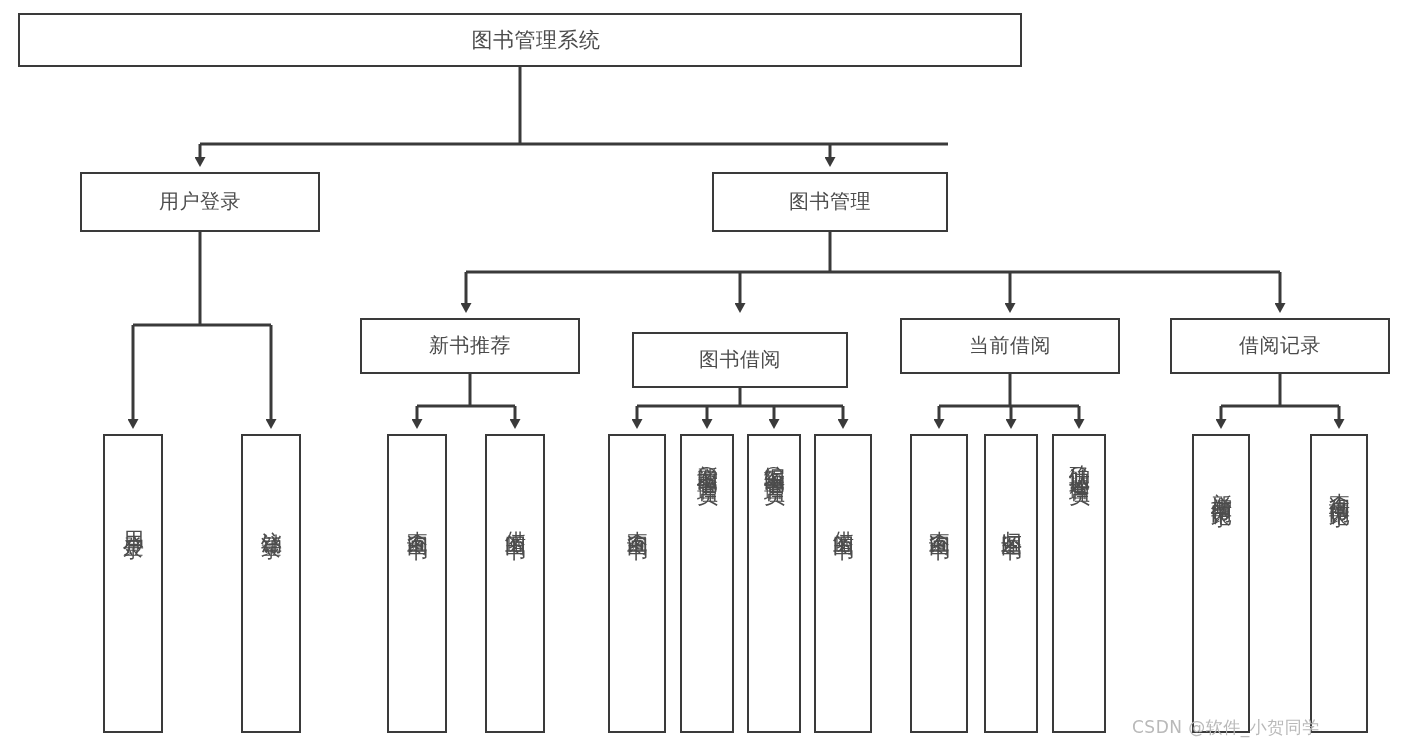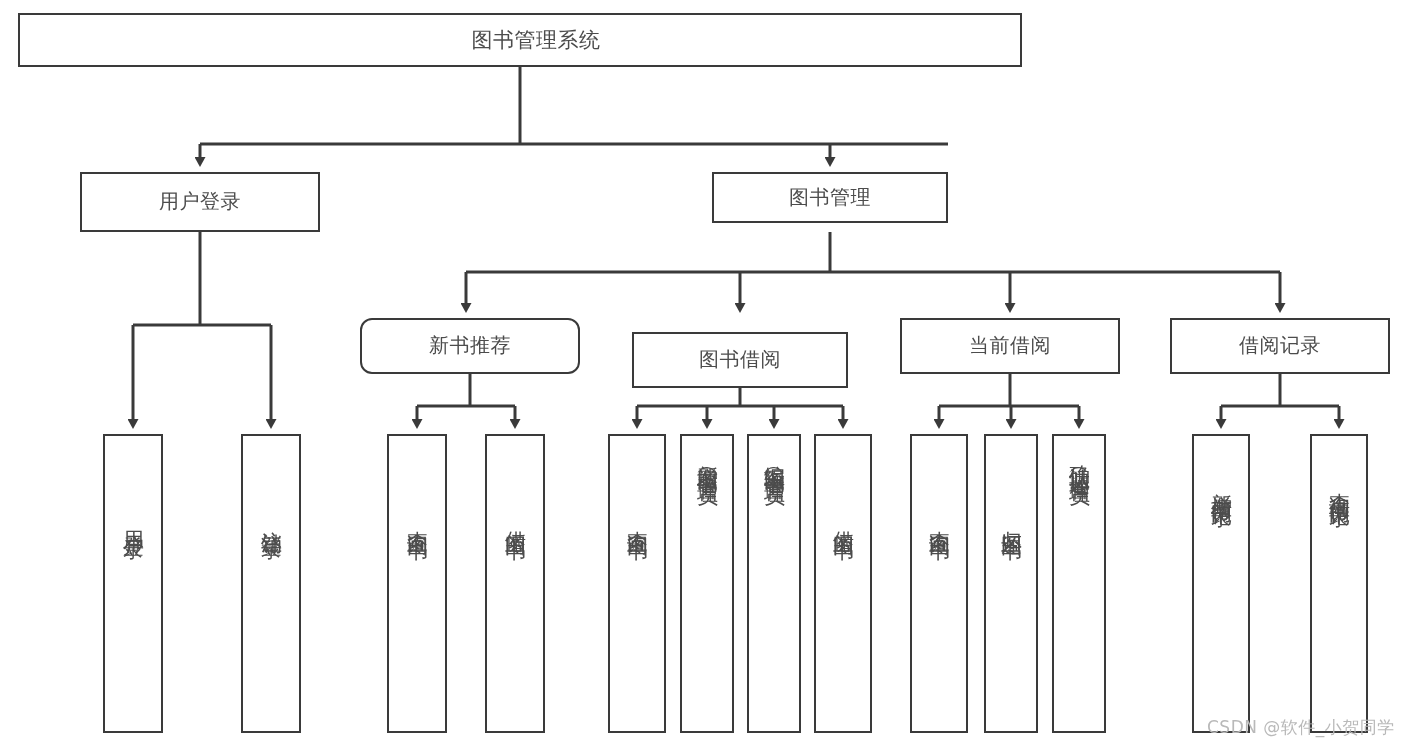--- a/index.html
+++ b/index.html
@@ -56,21 +56,21 @@
     text-orientation: upright;
     font-size: 21px;
     letter-spacing: 3px;
     line-height: 1;
   }
   .node.root .node-label {
     font-size: 21px;
   }
   .watermark {
     position: absolute;
-    left: 1207px;
+    left: 1132px;
     top: 716px;
     font-size: 17px;
     color: #b9b9b9;
     white-space: nowrap;
     z-index: 6;
     letter-spacing: 0.5px;
   }
 </style>
 </head>
 <body>
@@ -127,25 +127,25 @@
     </g>
   </svg>
 
   <div class="node horizontal root" style="left:18px; top:13px; width:1004px; height:54px;padding-left:32px;">
     <span class="node-label">图书管理系统</span>
   </div>
 
   <div class="node horizontal" style="left:80px; top:172px; width:240px; height:60px;">
     <span class="node-label">用户登录</span>
   </div>
-  <div class="node horizontal" style="left:712px; top:172px; width:236px; height:51px;">
+  <div class="node horizontal" style="left:712px; top:172px; width:236px; height:60px;">
     <span class="node-label">图书管理</span>
   </div>
 
-  <div class="node horizontal" style="left:360px; top:318px; width:220px; height:56px;border-radius:12px;">
+  <div class="node horizontal" style="left:360px; top:318px; width:220px; height:56px;">
     <span class="node-label">新书推荐</span>
   </div>
   <div class="node horizontal" style="left:632px; top:332px; width:216px; height:56px;">
     <span class="node-label">图书借阅</span>
   </div>
   <div class="node horizontal" style="left:900px; top:318px; width:220px; height:56px;">
     <span class="node-label">当前借阅</span>
   </div>
   <div class="node horizontal" style="left:1170px; top:318px; width:220px; height:56px;">
     <span class="node-label">借阅记录</span>

